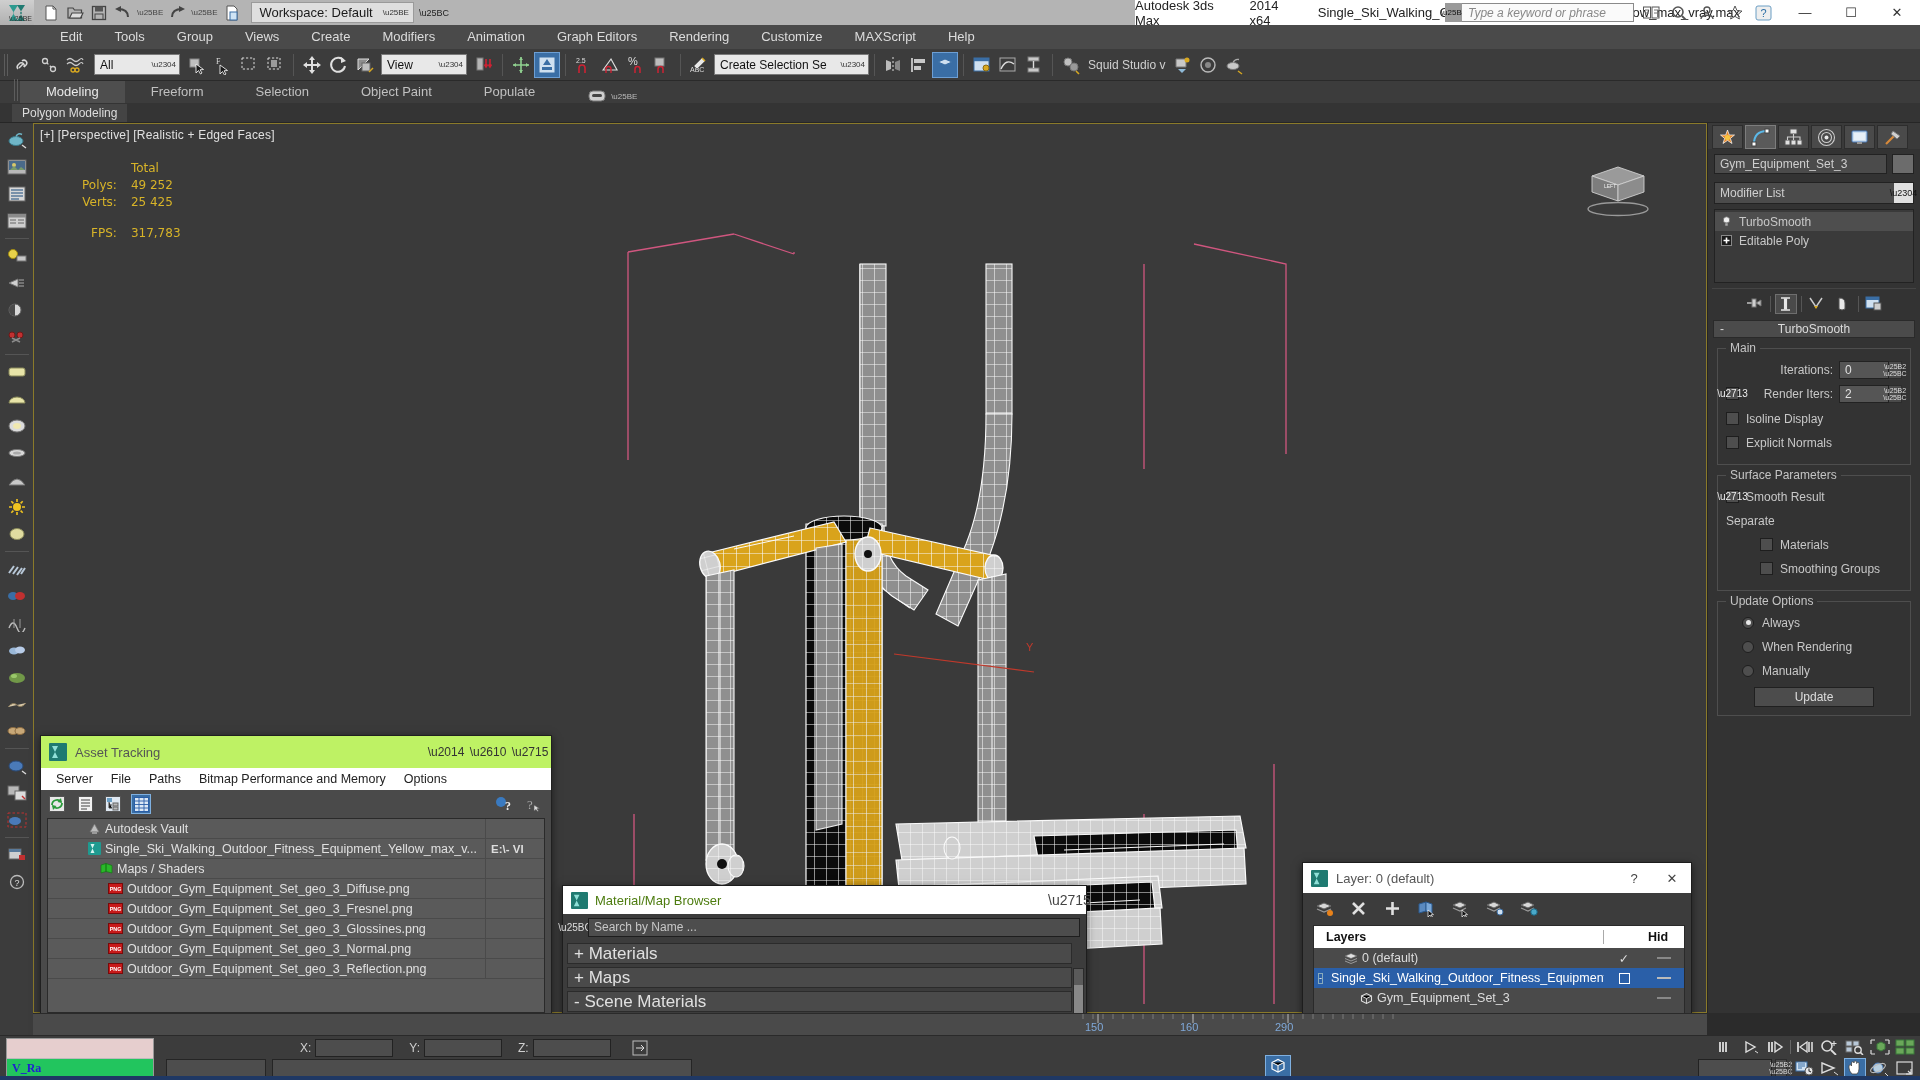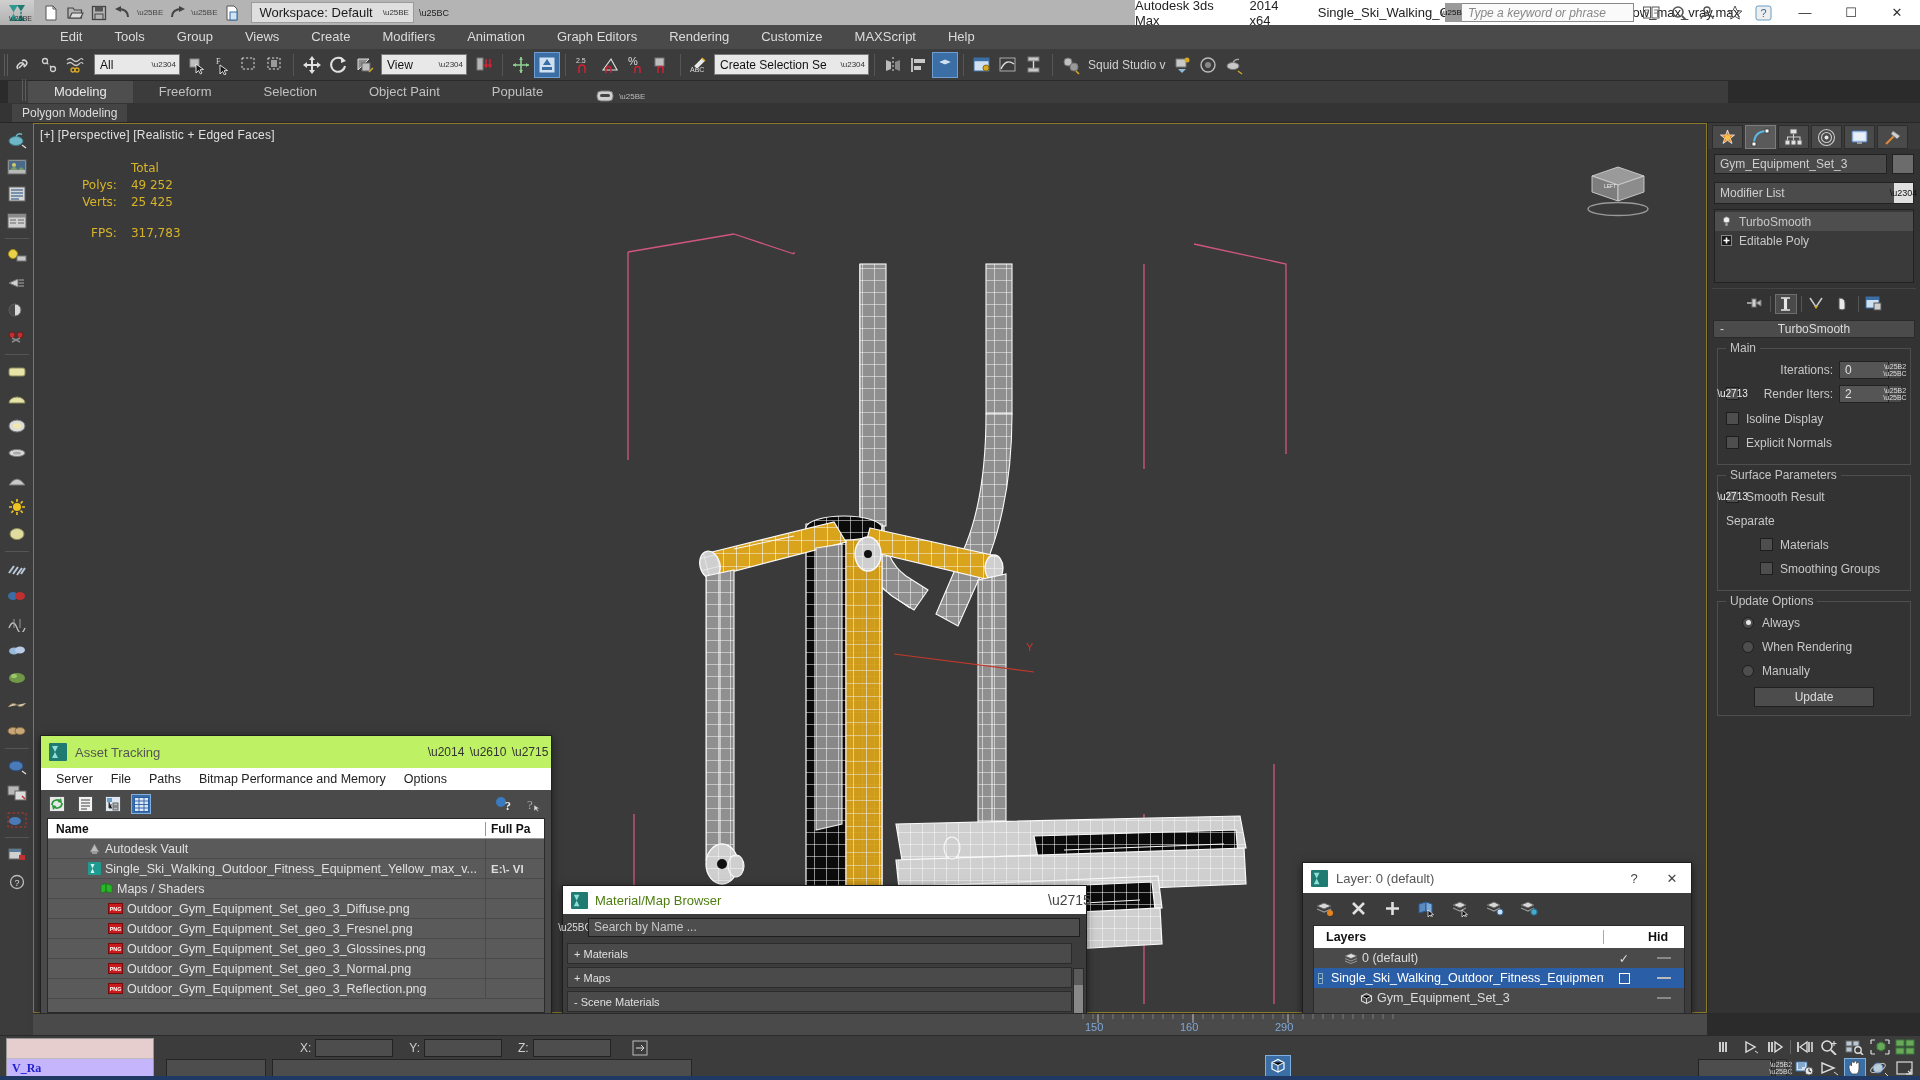--- a/index.html
+++ b/index.html
@@ -73,21 +73,21 @@
   .combo {
     height:21px; background:#e8e8e8; border:1px solid #7a7a7a; color:#111; font-size:12px;
     display:flex; align-items:center; justify-content:space-between; padding:0 3px 0 5px;
   }
   .combo .cv { overflow:hidden; white-space:nowrap; }
   .combo .ca { font-size:8px; color:#333; }
   .txtlabel { font-size:12px; color:#d0d0d0; padding:0 4px; }
 
   
   .ribbon {
-    position:absolute; left:8px; top:81px; width:1720px; height:22px;
+    position:absolute; left:0; top:81px; width:1920px; height:22px;
     background:#3c3c3c; display:flex; align-items:flex-end; padding-left:12px;
   }
   .rtab { padding:0 26px; height:22px; line-height:22px; font-size:13px; color:#c0c0c0; }
   .rtab.active { background:#4e4e4e; color:#e8e8e8; }
   .ribbon2 {
     position:absolute; left:0; top:103px; width:1920px; height:20px;
     background:#343434; display:flex; align-items:center; padding-left:12px;
     border-bottom:1px solid #262626;
   }
   .rpanel { background:#444; padding:2px 10px; font-size:12px; color:#ddd; }
@@ -222,21 +222,21 @@
   
   .mmb {
     position:absolute; left:562px; top:885px; width:525px; height:195px;
     background:#3c3c3c; border:1px solid #1d1d1d; box-shadow:0 2px 8px rgba(0,0,0,.5);
   }
   .mmb-title { height:28px; background:#fff; display:flex; align-items:center; padding-left:8px; }
   .mmb-tt { font-size:13px; color:#4d7c0f; flex:1; }
   .mmb-search { height:26px; display:flex; align-items:center; padding:3px 6px 3px 4px; gap:5px; }
   .mmb-arrow { width:16px; display:flex; align-items:center; justify-content:center; color:#ddd; font-size:10px; }
   .mmb-sf { flex:1; height:19px; background:#4d4d4d; border:1px solid #1e1e1e; color:#c7c7c7; font-size:12px; display:flex; align-items:center; padding-left:5px;}
-  .mmb-sec { height:21px; margin:3px 14px 0 4px; background:#4a4a4a; border:1px solid #2b2b2b; display:flex; align-items:center; padding-left:6px; font-size:11px; color:#e0e0e0;}
+  .mmb-sec { height:21px; margin:3px 14px 0 4px; background:#4a4a4a; border:1px solid #2b2b2b; display:flex; align-items:center; padding-left:6px; font-size:17px; color:#e0e0e0;}
   .mmb-item { height:22px; margin:3px 14px 0 12px; background:#4a4a4a; border:1px solid #cfcfcf; display:flex; align-items:center; padding-left:4px; font-size:12.5px; color:#e8e8e8; gap:5px; position:relative;}
   .mmb-red { position:absolute; right:0; top:0; bottom:0; width:22px; background:#aa0000; }
   .mmb-scroll { position:absolute; right:2px; top:82px; width:11px; height:105px; background:#5a5a5a; border:1px solid #2a2a2a;}
   .mmb-thumb { width:9px; height:40px; background:#888; margin-top:16px; }
 
   
   .layerwin {
     position:absolute; left:1302px; top:862px; width:390px; height:218px;
     background:#3c3c3c; border:1px solid #1d1d1d; box-shadow:0 2px 8px rgba(0,0,0,.5);
   }
@@ -264,21 +264,21 @@
   .timebar {
     position:absolute; left:33px; top:1013px; width:1674px; height:22px;
     background:#4a4a4a; border-top:1px solid #2a2a2a;
   }
   .timeruler { position:absolute; left:0; top:0; width:100%; height:22px; }
   .tick-lbl { position:absolute; font-size:11px; color:#7fa8d8; top:7px; }
   .statusbar {
     position:absolute; left:0; top:1035px; width:1920px; height:45px; background:#3c3c3c;
     border-top:1px solid #2a2a2a;
   }
-  .sb-prompt { position:absolute; left:6px; top:2px; width:148px; height:40px; background:#c4b5fd; border:1px solid #999; }
+  .sb-prompt { position:absolute; left:6px; top:2px; width:148px; height:40px; background:#22c55e; border:1px solid #999; }
   .sb-prompt .p1 { height:20px; background:#e6cece; border-bottom:1px solid #bbb; }
   .sb-prompt .p2 { height:19px; display:flex; align-items:center; padding-left:5px; color:#2020d0; font-weight:bold; font-size:12px; font-family:"Liberation Serif", serif;}
   .xyz { position:absolute; left:300px; top:2px; display:flex; align-items:center; gap:4px; }
   .xyz .fld { display:flex; align-items:center; }
   .xyz .fl { font-size:12px; color:#cfcfcf; margin-right:4px; }
   .xyz .fi { width:78px; height:18px; background:#4d4d4d; border:1px solid #222; }
   .sb-msg { position:absolute; left:166px; bottom:3px; width:100px; height:18px; background:#4d4d4d; border:1px solid #252525;}
   .sb-msg2 { position:absolute; left:272px; bottom:3px; width:420px; height:18px; background:#4d4d4d; border:1px solid #252525;}
   .playctl { position:absolute; right:4px; top:1px; display:flex; flex-direction:column; gap:2px; }
   .playrow { display:flex; align-items:center; gap:3px; justify-content:flex-end;}
@@ -1226,24 +1226,20 @@
         <div class="awt">
           <svg width="16" height="16" viewBox="0 0 16 16">
               <text x="2" y="13" font-size="13" fill="#aaa" font-family="Liberation Serif">?</text>
               <path d="M9 9 L9 15 L11 13.5 L12.5 15.5 L13.5 15 L12 12.8 L14.5 12.6 Z" fill="#ddd" stroke="#555" stroke-width="0.6"></path>
             </svg>
         </div>
       </div>
     </div>
 
     <div class="aw-grid">
-      <div class="aw-hrow">
-        <div class="c1">Name</div>
-        <div class="c2">Full Pa</div>
-      </div>
 
       <div class="aw-row">
         <div class="c1 ind1">
           <svg width="13" height="13" viewBox="0 0 13 13">
               <path d="M2 10 L6.5 2 L11 10 Z" fill="#bdbdbd" stroke="#777" stroke-width="0.8"></path>
               <rect x="4" y="9" width="5" height="3" fill="#9a9a9a"></rect>
             </svg>
           <span>Autodesk Vault</span>
         </div>
         <div class="c2"></div>

